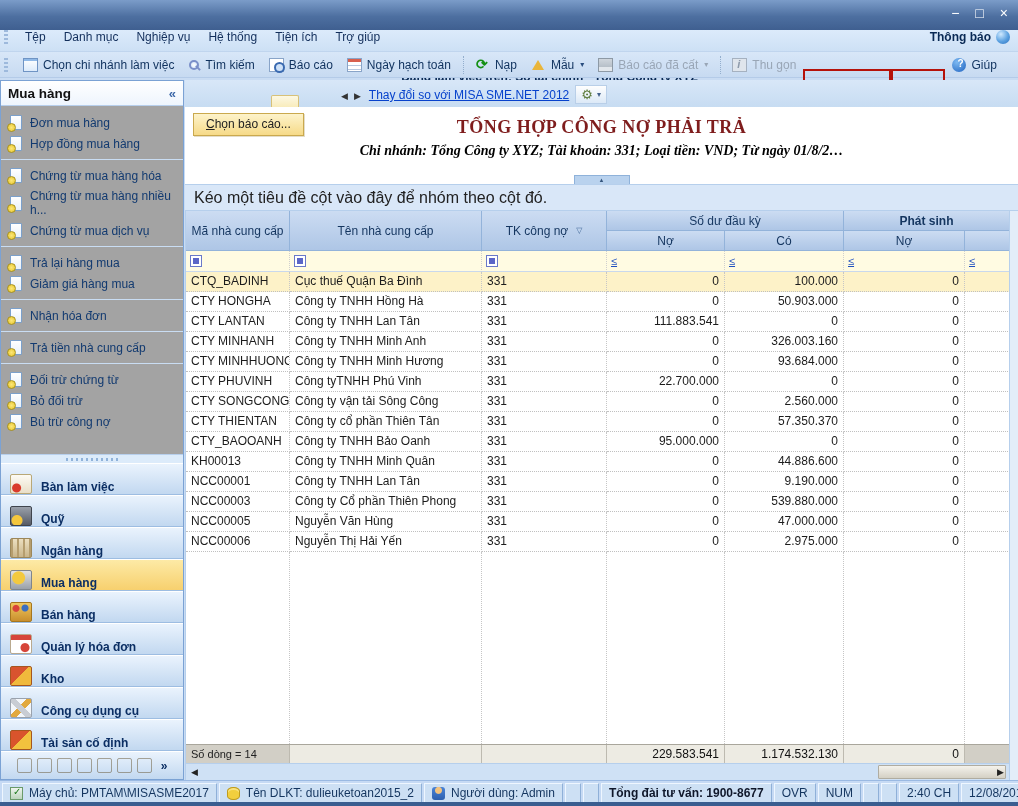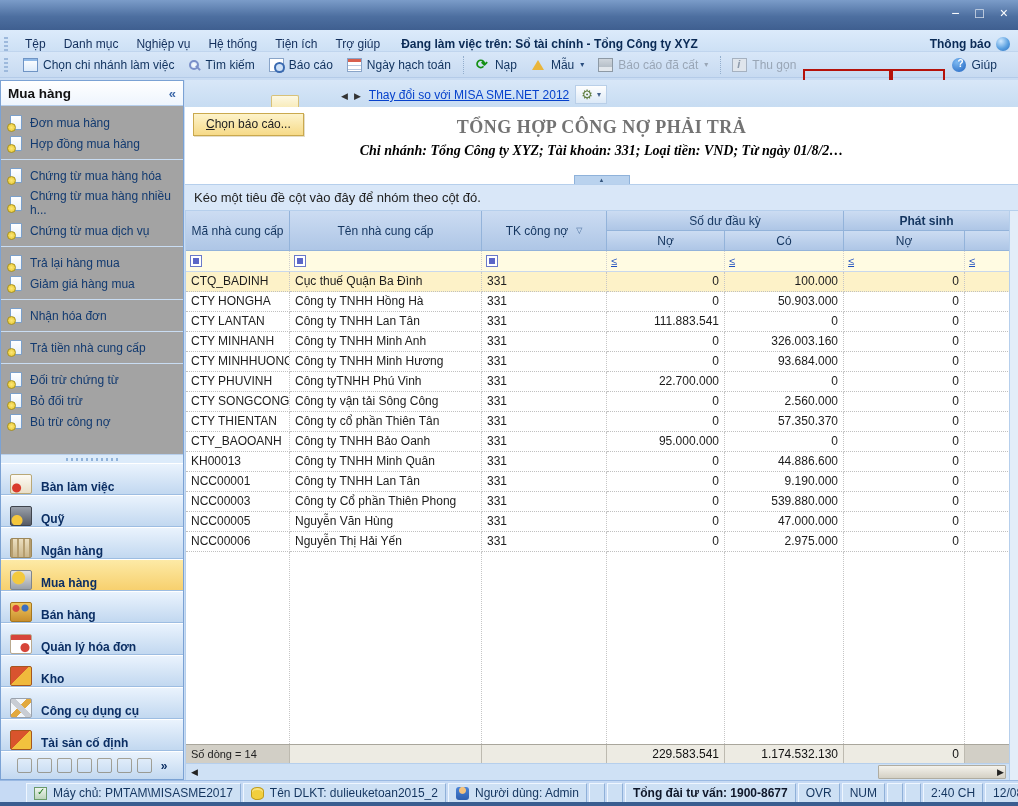--- a/index.html
+++ b/index.html
@@ -9,21 +9,21 @@
 
   
   .titlebar { position:absolute; left:0; top:0; width:100%; height:30px;
     background:linear-gradient(#7b9cc9,#4d6fa0 55%,#3f5f90); }
   .win-controls { position:absolute; right:10px; top:5px; display:flex; gap:16px;
     color:#fff; font-size:14px; line-height:16px; }
   .win-controls span { cursor:default; }
 
   
   .menubar { position:absolute; left:0; top:30px; width:100%; height:22px;
-    background:linear-gradient(#dcebfb,#cde0f5); display:flex; align-items:flex-end;
+    background:linear-gradient(#dcebfb,#cde0f5); display:flex; align-items:flex-start;
     padding:0 8px 0 4px; border-bottom:1px solid #c0d5ee; }
   .vgrip { width:4px; height:14px; margin-right:8px;
     background:repeating-linear-gradient(#9db9dc 0 2px, transparent 2px 4px); }
   .menu-item { padding:0 9px; font-size:12px; color:#132f5c; }
   .working-on { margin-left:12px; font-size:12px; font-weight:bold; color:#0a2a55;margin-top:40px; }
   .notify { margin-left:auto; display:flex; align-items:center; gap:5px;
     font-size:12px; font-weight:bold; color:#0a2a55; }
   .globe-ico { width:14px; height:14px; border-radius:50%;
     background:radial-gradient(circle at 35% 30%, #cfe9ff, #5aa0e0 55%, #2a6fbe); }
 
@@ -140,30 +140,30 @@
   .gear-g { font-size:13px; color:#5f7d3f; line-height:15px; }
   .gearbox .caret { font-size:8px; color:#44618c; }
 
   .report-head { height:77px; flex:none; position:relative; background:#fff; }
   .select-report-btn { position:absolute; left:8px; top:6px; padding:3px 12px 4px;
     background:linear-gradient(#fdf3cb,#f6da88); border:1px solid #caa94e;
     box-shadow:1px 1px 0 #e4ddc8; font-size:12px; color:#222; }
   .select-report-btn .btn-label { display:block; }
   .select-report-btn .btn-label::first-letter { text-decoration:underline; }
   .r-title { text-align:center; margin-top:10px; font-family:"Liberation Serif",serif;
-    font-size:18px; font-weight:bold; color:#737373; letter-spacing:.5px; }
+    font-size:18px; font-weight:bold; color:#7f1d1d; letter-spacing:.5px; }
   .r-sub { text-align:center; margin-top:5px; font-family:"Liberation Serif",serif;
     font-size:14px; font-weight:bold; font-style:italic; color:#000; }
   .collapse-handle { position:absolute; bottom:0; left:50%; transform:translateX(-50%);
     width:56px; height:9px; background:#b9d2ee; border:1px solid #8fb2da; border-bottom:none;
     text-align:center; font-size:6px; color:#35567e; line-height:8px; }
 
   .groupbar { height:27px; flex:none; background:#d9e7f8; border-top:1px solid #b6cfec;
     border-bottom:1px solid #b6cfec; display:flex; align-items:center; padding-left:9px;
-    font-size:13px; color:#222; }
+    font-size:16px; color:#222; }
 
   .tablewrap { flex:1; display:flex; overflow:hidden; }
   .tcol { width:824px; flex:none; display:flex; flex-direction:column; border-left:1px solid #b6cfec; }
   .vstrip { flex:1; background:#e3edf9; border-left:1px solid #b6cfec; }
 
   .gridcols { display:grid; grid-template-columns:104px 192px 125px 118px 119px 121px 45px; }
   .thead { grid-template-rows:20px 20px; height:40px; flex:none; }
   .th { display:flex; align-items:center; justify-content:center; font-size:12px;
     color:#14355f; background:linear-gradient(#ccdcf2,#aec6e6);
     border-right:1px solid #93b3da; border-bottom:1px solid #93b3da; white-space:nowrap; }
@@ -201,21 +201,21 @@
     font-size:9px; line-height:16px; color:#222; }
   .hs-left { left:0; } .hs-right { right:0; }
   .hs-thumb { position:absolute; left:692px; top:1px; width:128px; height:14px;
     background:linear-gradient(#f4f2ec,#d4d0c4); border:1px solid #b0aca0; border-radius:1px; }
 
   
   .statusbar { position:absolute; left:0; right:0; bottom:0; height:26px;
     background:#c6daf4; border-top:1px solid #9ab9e2; padding:2px 2px 0 2px; }
   .statusbar::after { content:""; position:absolute; left:0; right:0; bottom:0; height:4px;
     background:#3a5d90; }
-  .srow { display:flex; gap:2px; height:20px;margin-left:24px; }
+  .srow { display:flex; gap:2px; height:20px; }
   .ssec { display:flex; align-items:center; padding:0 7px; font-size:12px; color:#14355f;
     background:#cde0f4; border:1px solid; border-color:#eef6ff #8fb0d8 #8fb0d8 #eef6ff;
     white-space:nowrap; }
   .ssec.bold { font-weight:bold; color:#0f172a; }
   .ssec.fill { flex:1; }
   .st-ico { width:13px; height:13px; margin-right:6px; flex:none; position:relative; }
   .ico-server { background:linear-gradient(#eef4ee,#bcd4bc); border:1px solid #6a9a6a; }
   .ico-server::after { content:"✓"; position:absolute; left:2px; top:-2px; font-size:10px; color:#1d7a1d; }
   .ico-db { background:#f2cf3e; border:1px solid #bf9c1e; border-radius:6px/4px;
     box-shadow:inset 0 2px 0 #f8e27f; }

